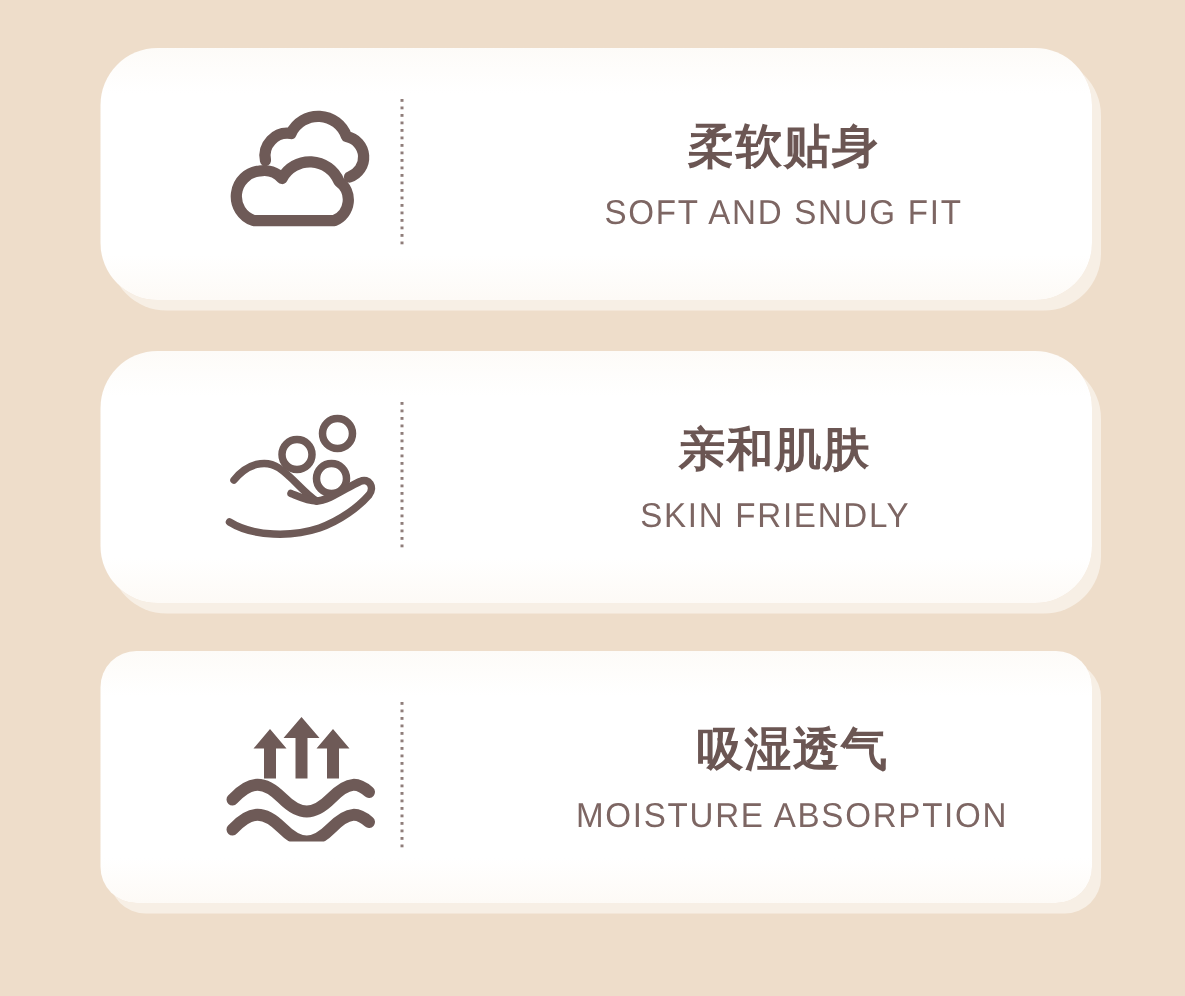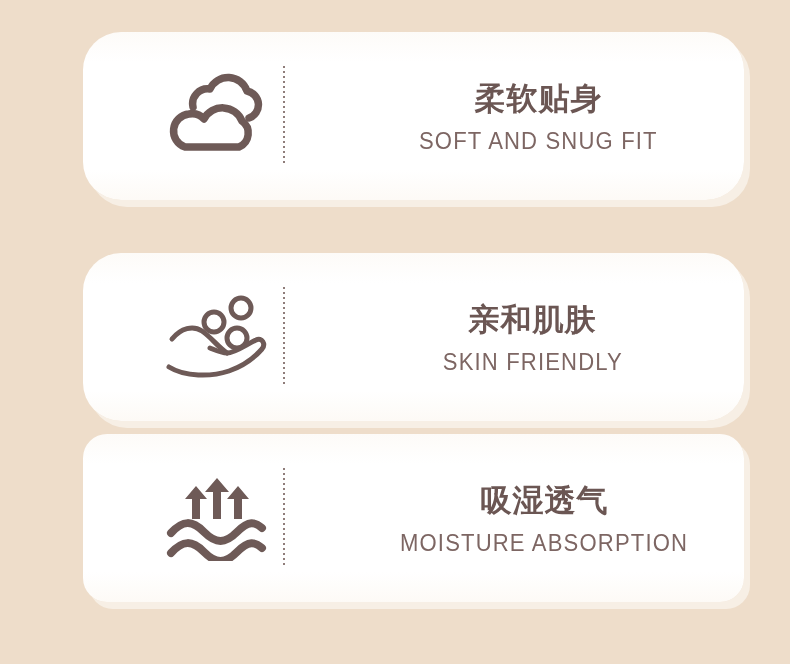--- a/index.html
+++ b/index.html
@@ -8,29 +8,29 @@
     background:#eeddca;
     font-family:"Liberation Sans","DejaVu Sans",sans-serif;
     overflow:hidden;
     position:relative;
   }
   .board{position:absolute;inset:0;}
 
   
   .card{
     position:absolute;
-    left:83px;
+    left:67px;
     width:661px;
     height:168px;
     border-radius:38px;
     background:linear-gradient(180deg,#fdfbf8 0%,#ffffff 18%,#ffffff 82%,#fdfaf6 100%);
     box-shadow:6px 7px 0 0 #f7efe5;
   }
   .card-1{top:32px;}
-  .card-2{top:234px;margin-top:19px;}
+  .card-2{top:234px;}
   .card-3{top:434px;border-radius:24px;}
 
   
   .icon-wrap{
     position:absolute;
     left:0;top:0;
     width:268px;height:168px;
     display:flex;align-items:center;justify-content:center;
   }
   .icon-wrap svg{display:block;}

